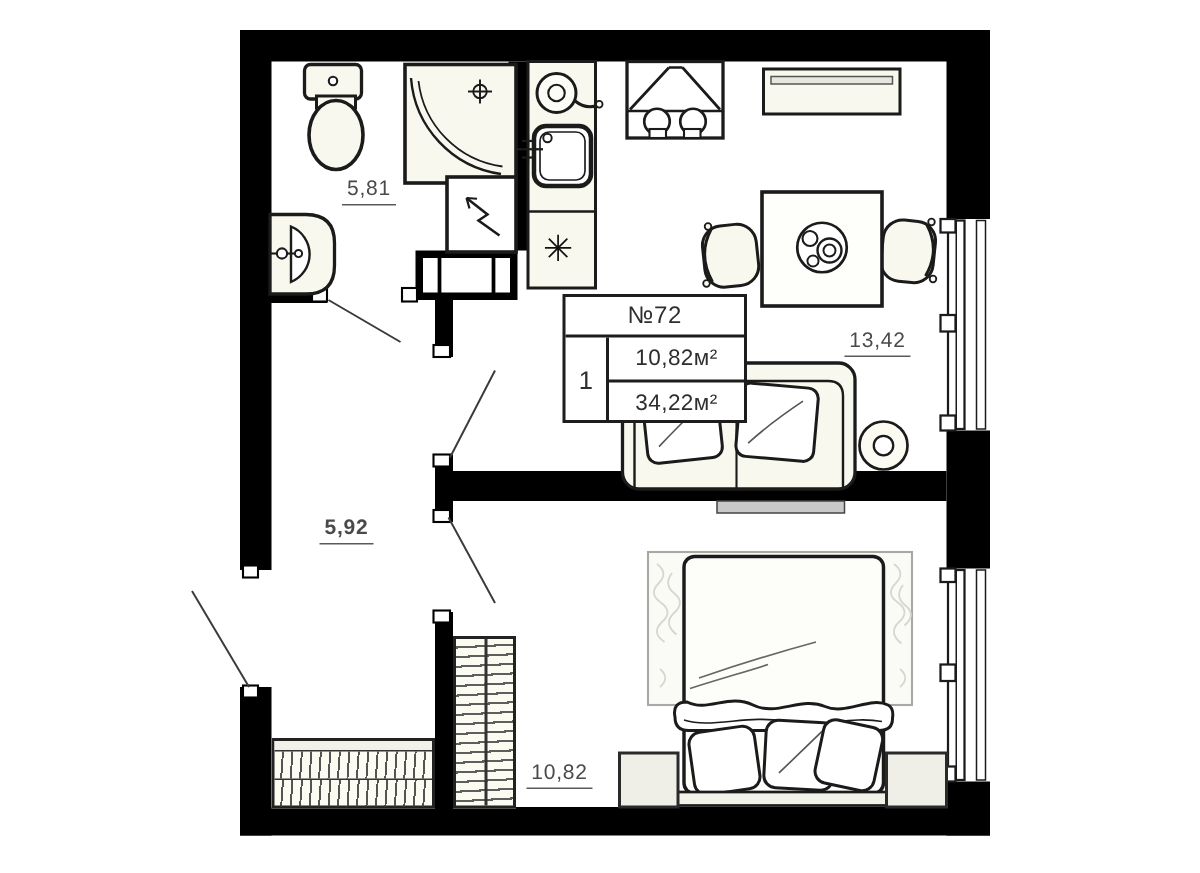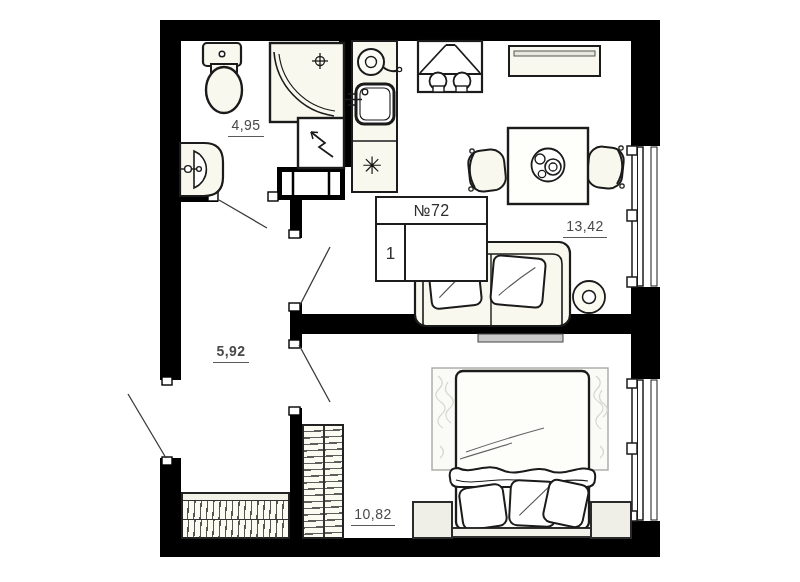--- a/index.html
+++ b/index.html
@@ -3,21 +3,21 @@
 <meta charset="utf-8">
 <style>
   html,body{margin:0;padding:0;background:#ffffff;}
   #stage{position:relative;width:800px;height:582px;background:#ffffff;overflow:hidden;
          font-family:"Liberation Sans", sans-serif;}
   svg{position:absolute;left:0;top:0;}
   .area-label{position:absolute;text-align:center;color:#4a4a4a;font-size:14px;
               letter-spacing:.5px;font-family:"Liberation Sans",sans-serif;}
   .area-label span{display:inline-block;border-bottom:1.4px solid #5a5a5a;padding:0 3px 3px 3px;}
   
-  .info-box{position:absolute;left:375px;top:196px;width:113px;height:86px;background:#ffffff;
+  .info-box{position:absolute;left:375px;top:196px;width:123px;height:86px;background:#ffffff;
             border:2px solid #1d1d1d;box-sizing:border-box;color:#2e2e2e;}
   .info-head{height:25px;border-bottom:2px solid #1d1d1d;display:flex;align-items:center;
              justify-content:center;font-size:16px;letter-spacing:.5px;}
   .info-body{display:flex;height:57px;}
   .info-rooms{width:27px;border-right:2px solid #1d1d1d;display:flex;align-items:center;
               justify-content:center;font-size:17px;}
   .info-areas{flex:1;display:flex;flex-direction:column;}
   .info-areas .cell{flex:1;display:flex;align-items:center;justify-content:center;font-size:15px;
                     letter-spacing:.3px;}
   .info-areas .cell:first-child{border-bottom:2px solid #1d1d1d;}
@@ -247,32 +247,36 @@
     <div class="row first"></div>
     <div class="row"></div>
   </div>
   <div class="wardrobe-v">
     <div class="mid"></div>
   </div>
 
   <div class="freezer">✳</div>
 
   <div class="area-label" style="left:218px;top:117px;width:56px;">
-    <span>4,95</span>
+    <span>5,81</span>
   </div>
   <div class="area-label" style="left:203px;top:343px;width:56px;font-weight:bold;">
     <span>5,92</span>
   </div>
   <div class="area-label" style="left:555px;top:218px;width:60px;">
     <span>13,42</span>
   </div>
   <div class="area-label" style="left:343px;top:462px;width:60px;margin-top:44px;">
     <span>10,82</span>
   </div>
 
   <div class="info-box">
     <div class="info-head">№72</div>
     <div class="info-body">
       <div class="info-rooms">1</div>
+      <div class="info-areas">
+        <div class="cell">10,82м²</div>
+        <div class="cell">34,22м²</div>
+      </div>
     </div>
   </div>
 
 </div>
 
 </body></html>

